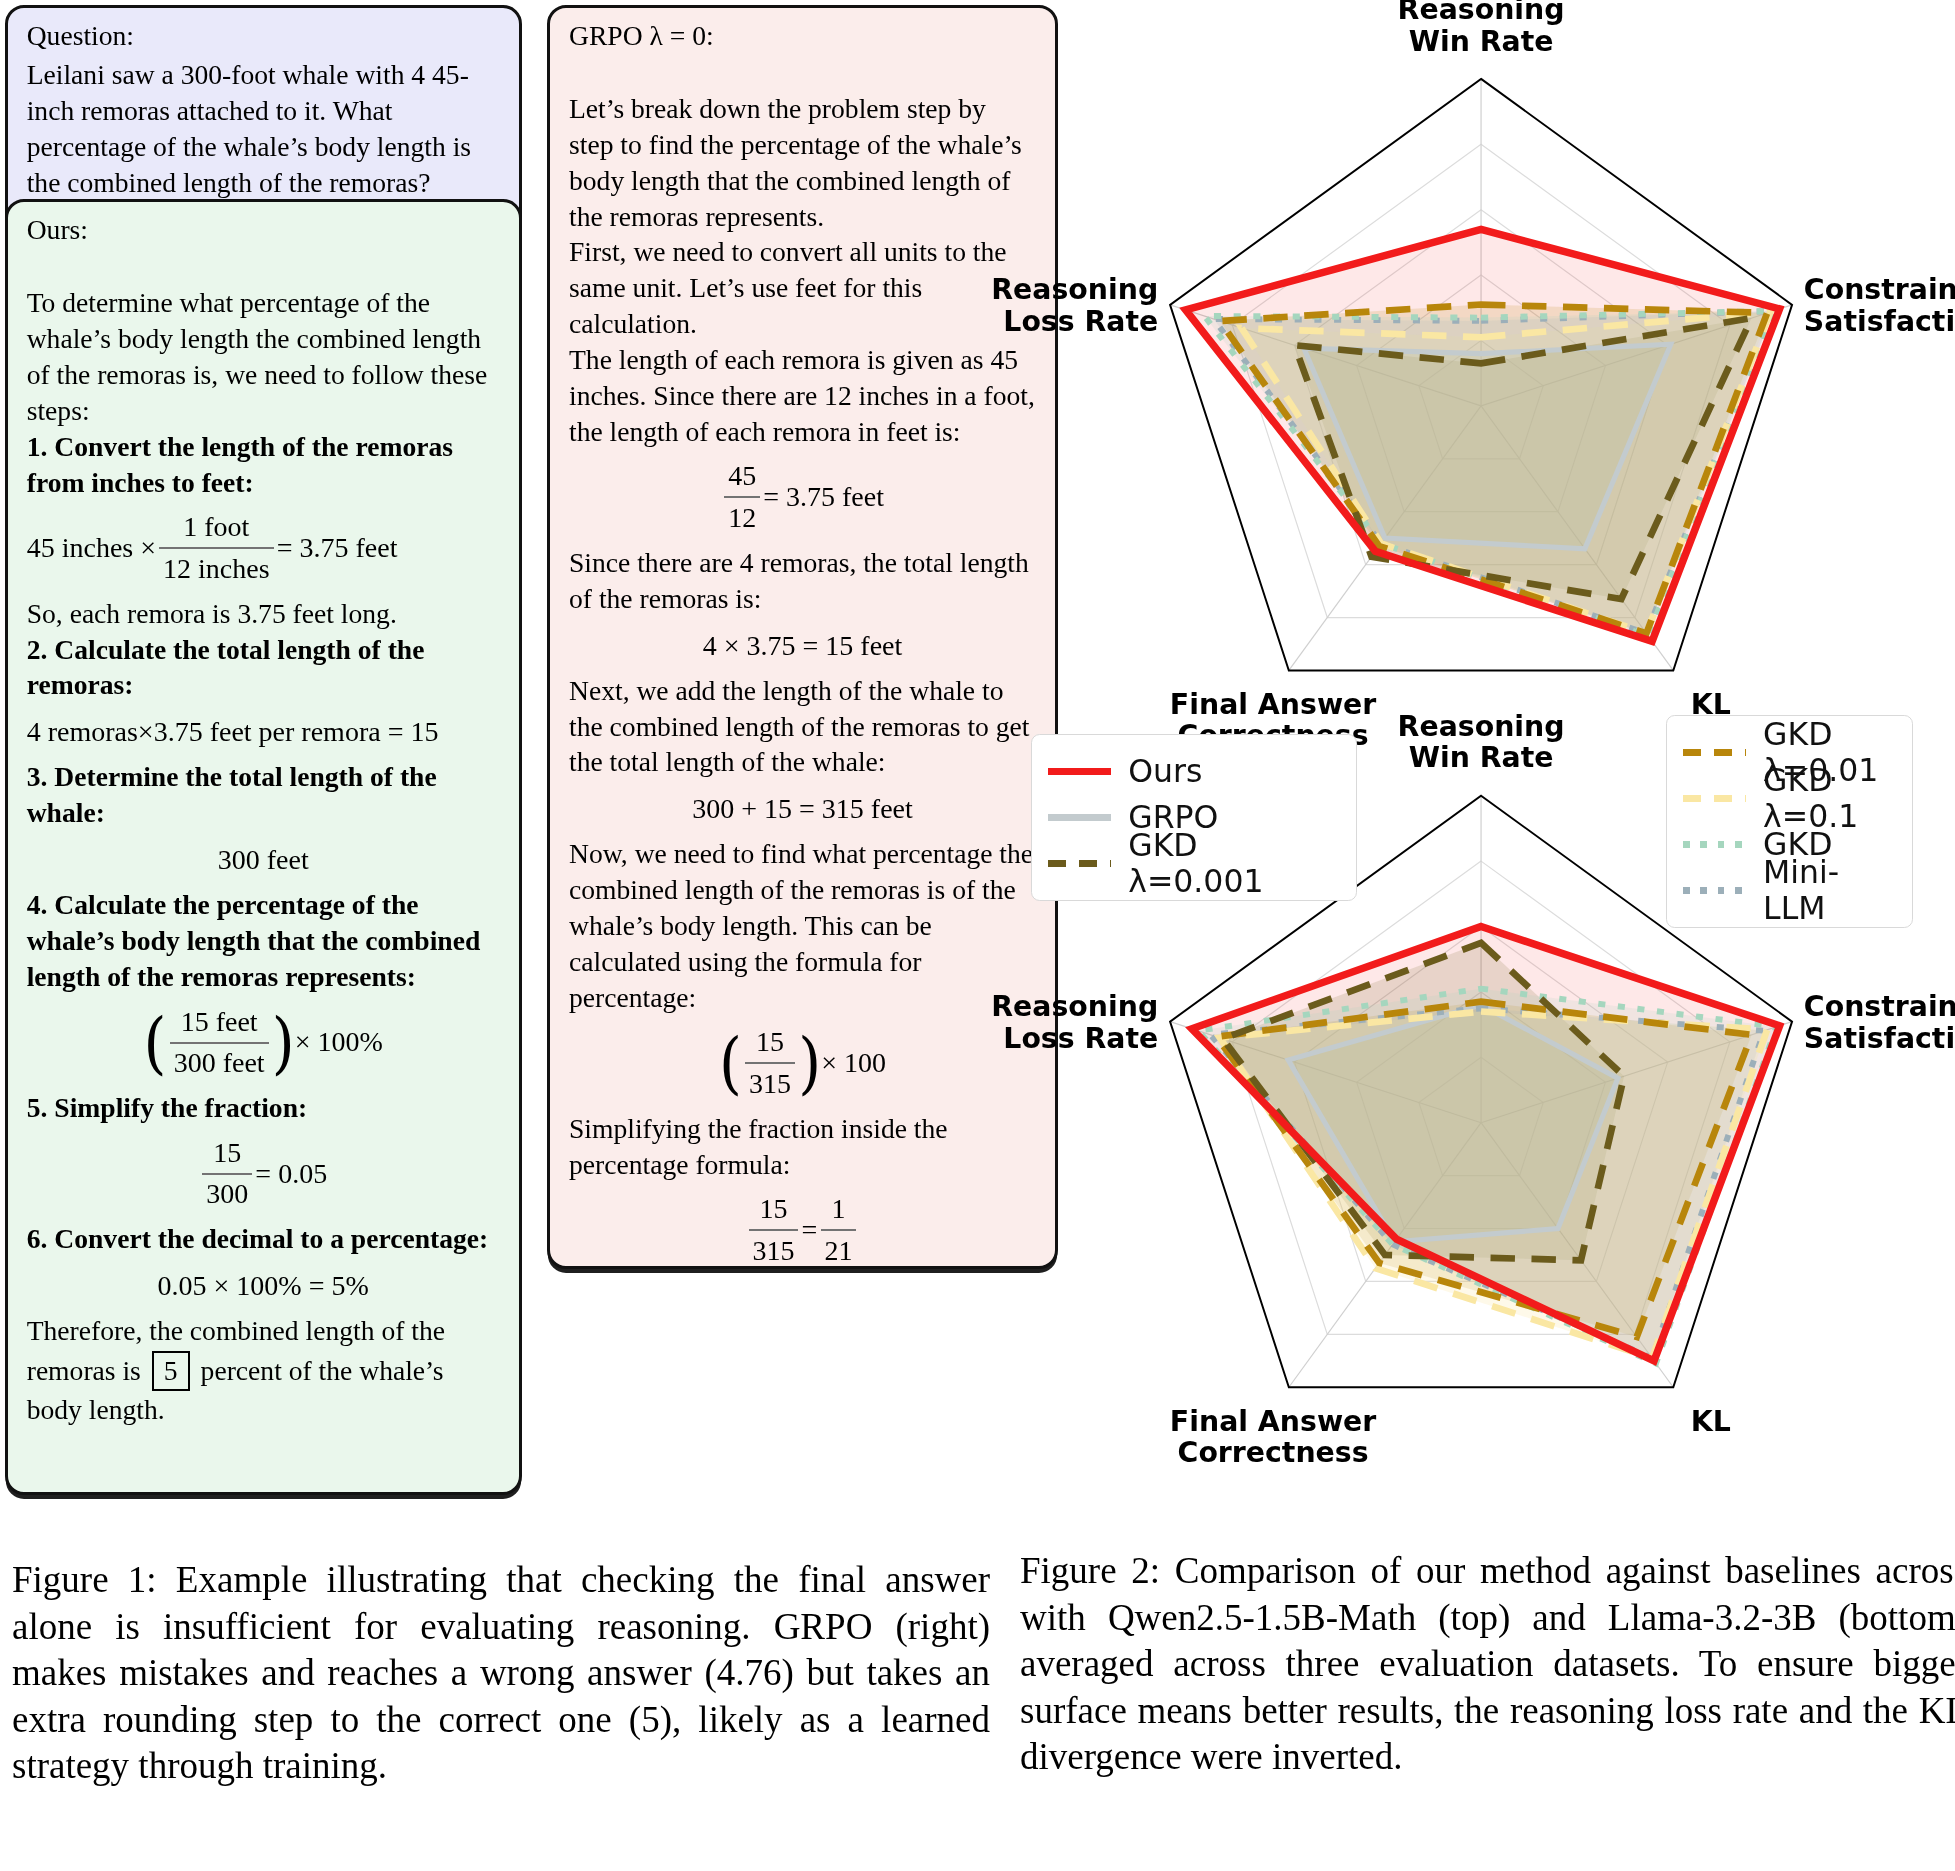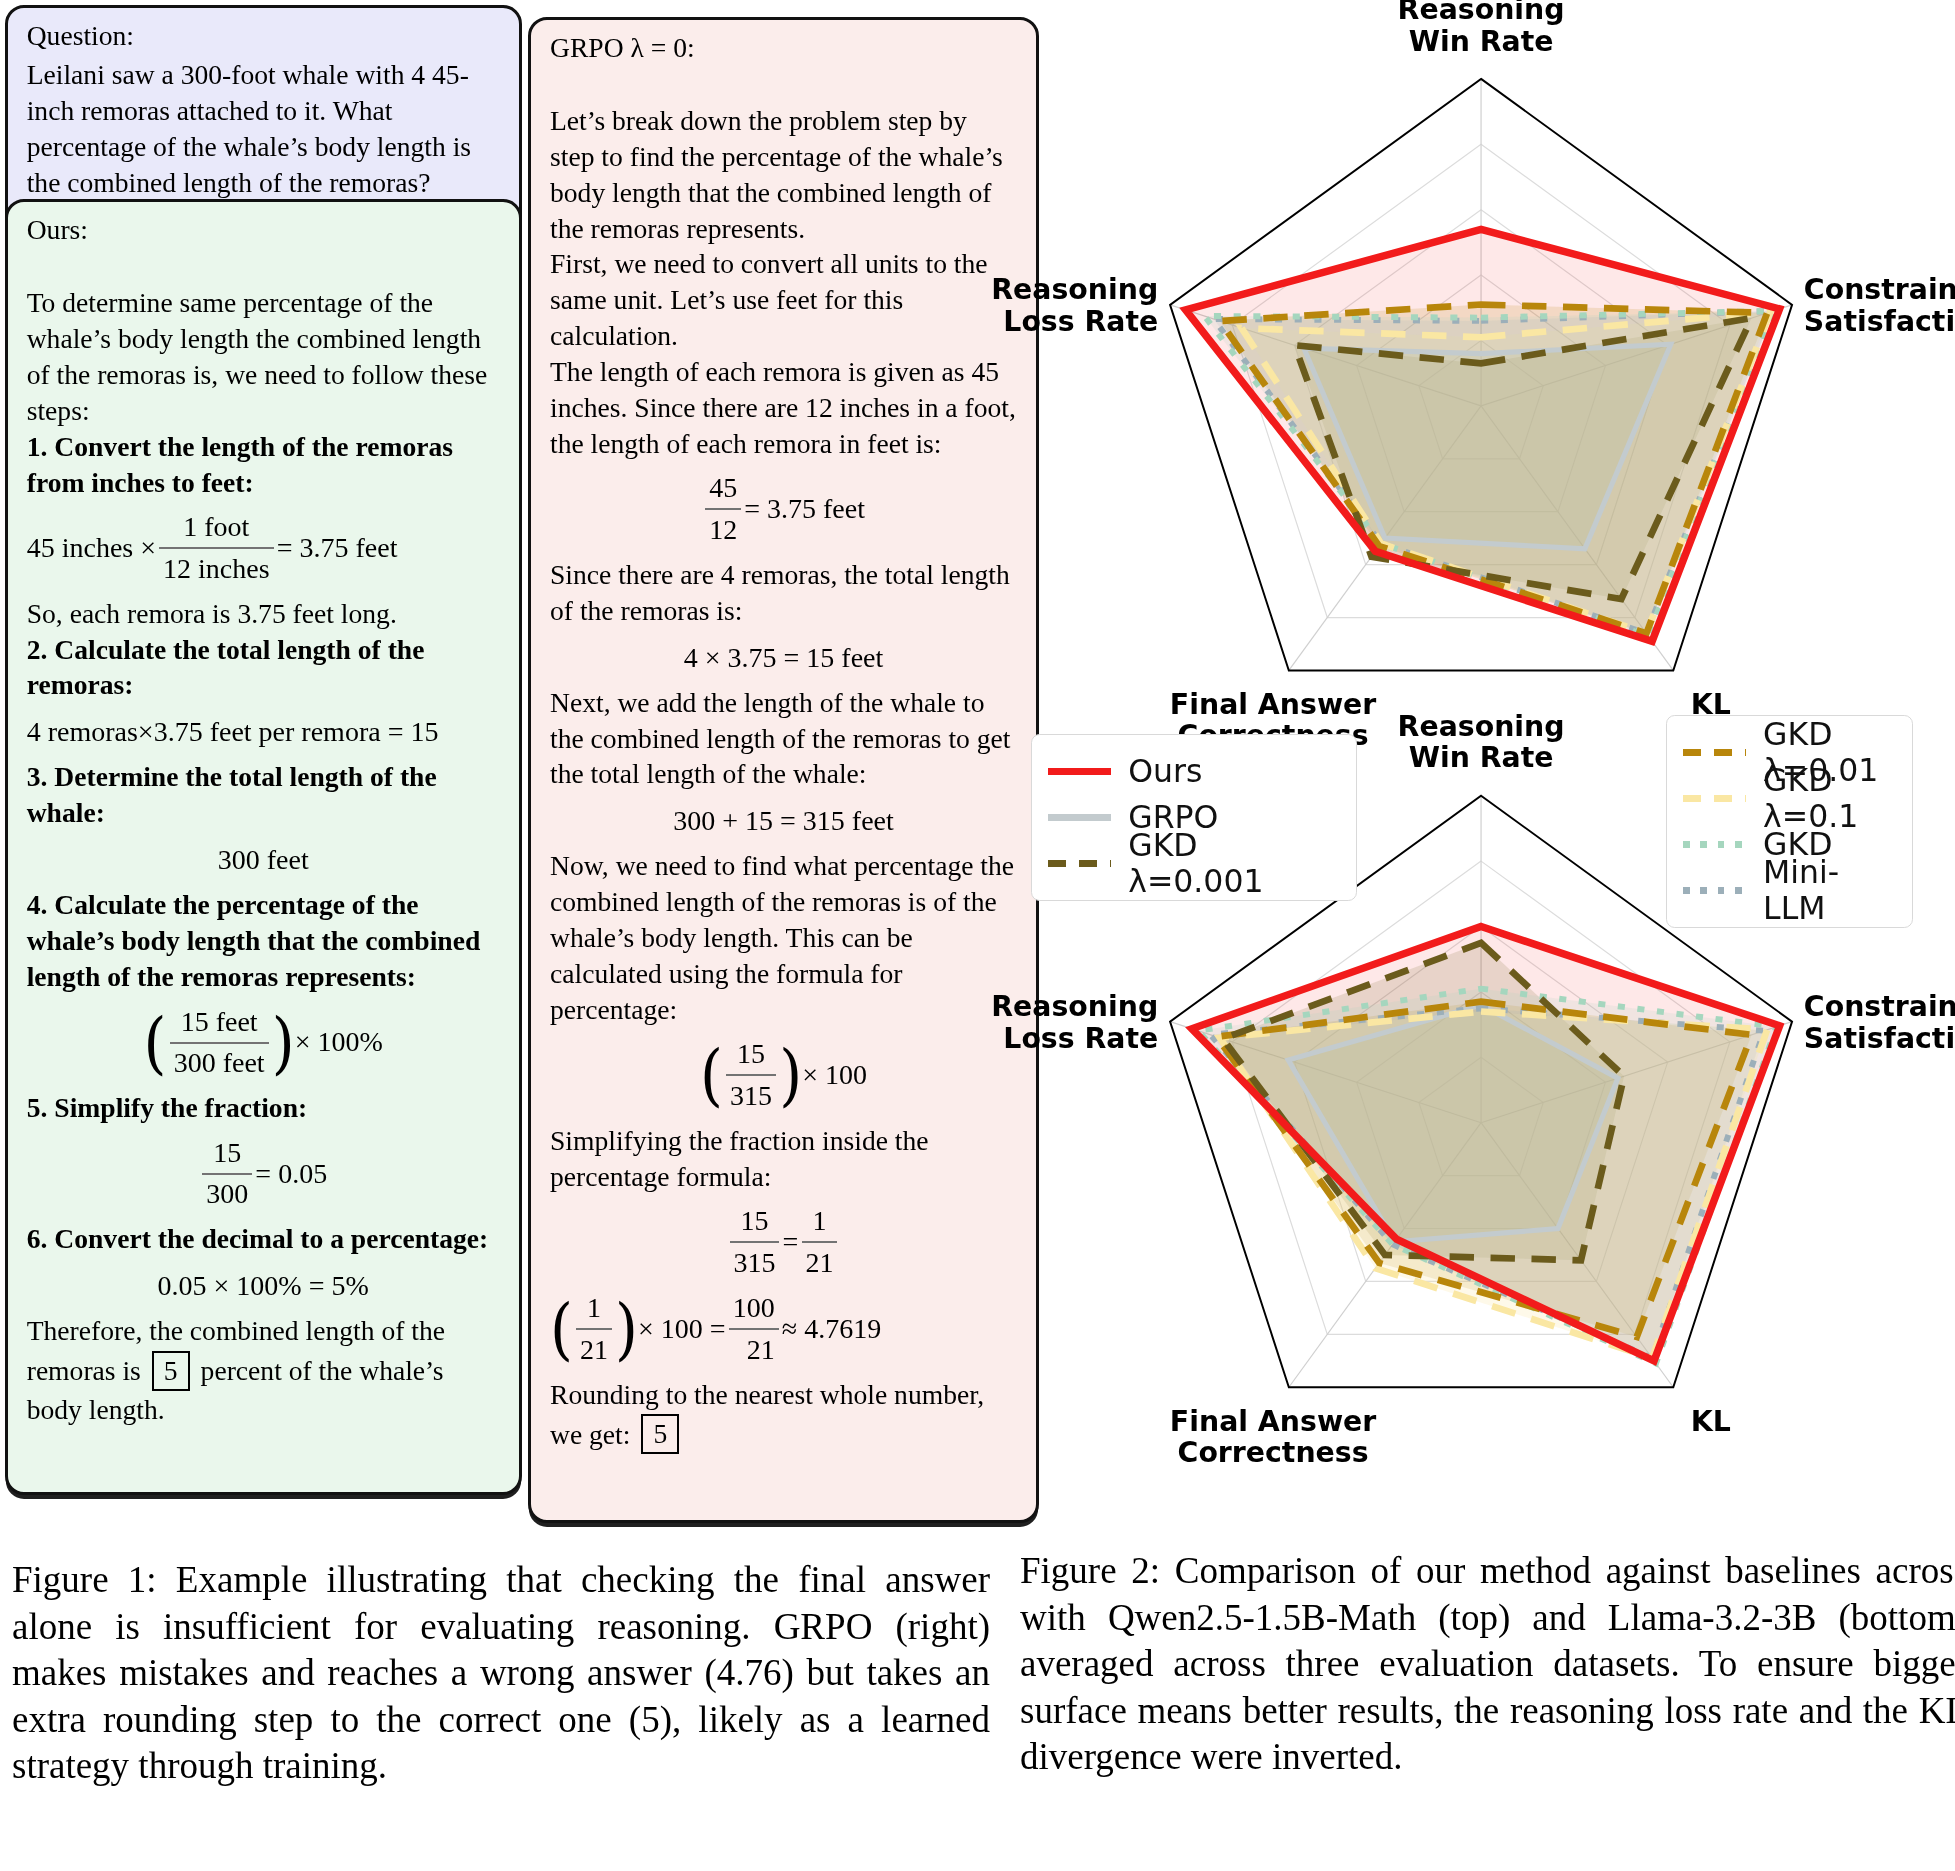--- a/index.html
+++ b/index.html
@@ -46,38 +46,38 @@
 <div id="page">
 
   <div class="tbox" id="question-box" style="left:4.7px;top:4.7px;width:517px;height:240px;background:#E9E9FA;">
     <div class="box-h" id="question-title"><span class="b">Question</span><span class="run">:</span></div>
     <div class="box-p">Leilani saw a 300-foot whale with 4 45-inch remoras attached to it. What percentage of the whale’s body length is the combined length of the remoras?</div>
   </div>
 
   <div class="tbox" id="ours-box" style="left:4.7px;top:199px;width:517px;height:1296px;background:#EAF7EC;">
       <div class="box-h"><span class="b">Ours</span><span class="run">:</span></div>
       <div class="blank"></div>
-      <div class="box-p"><span class="run">To determine same percentage of the whale’s body length the combined length of the remoras is, we need to follow these steps:</span></div>
+      <div class="box-p"><span class="run">To determine what percentage of the whale’s body length the combined length of the remoras is, we need to follow these steps:</span></div>
       <div class="box-p"><span class="b">1. Convert the length of the remoras from inches to feet:</span></div>
       <div class="box-math align-left"><span class="mtxt">45 inches × </span><span class="frac"><span class="fnum">1 foot</span><span class="fden">12 inches</span></span><span class="mtxt"> = 3.75 feet</span></div>
       <div class="box-p"><span class="run">So, each remora is 3.75 feet long.</span></div>
       <div class="box-p"><span class="b">2. Calculate the total length of the remoras:</span></div>
       <div class="box-math align-left nowrap"><span class="mtxt">4 remoras×3.75 feet per remora = 15</span></div>
       <div class="box-p"><span class="b">3. Determine the total length of the whale:</span></div>
       <div class="box-math align-center"><span class="mtxt">300 feet</span></div>
       <div class="box-p"><span class="b">4. Calculate the percentage of the whale’s body length that the combined length of the remoras represents:</span></div>
       <div class="box-math align-center"><span class="bigp">(</span><span class="frac"><span class="fnum">15 feet</span><span class="fden">300 feet</span></span><span class="bigp">)</span><span class="mtxt"> × 100%</span></div>
       <div class="box-p"><span class="b">5. Simplify the fraction:</span></div>
       <div class="box-math align-center"><span class="frac"><span class="fnum">15</span><span class="fden">300</span></span><span class="mtxt"> = 0.05</span></div>
       <div class="box-p"><span class="b">6. Convert the decimal to a percentage:</span></div>
       <div class="box-math align-center"><span class="mtxt">0.05 × 100% = 5%</span></div>
       <div class="box-p"><span class="run">Therefore, the combined length of the remoras is </span><span class="ansbox">5</span><span class="run"> percent of the whale’s body length.</span></div>
     </div>
 
-  <div class="tbox" id="grpo-box" style="left:528px;top:4.7px;width:511px;height:1506px;background:#FBEDEB;margin-top:12px;">
+  <div class="tbox" id="grpo-box" style="left:547px;top:4.7px;width:511px;height:1264px;background:#FBEDEB;">
       <div class="box-h"><span class="b">GRPO </span><span class="i">λ</span><span class="run"> = 0:</span></div>
       <div class="blank"></div>
       <div class="box-p"><span class="run">Let’s break down the problem step by step to find the percentage of the whale’s body length that the combined length of the remoras represents.</span></div>
       <div class="box-p"><span class="run">First, we need to convert all units to the same unit. Let’s use feet for this calculation.</span></div>
       <div class="box-p"><span class="run">The length of each remora is given as 45 inches. Since there are 12 inches in a foot, the length of each remora in feet is:</span></div>
       <div class="box-math align-center"><span class="frac"><span class="fnum">45</span><span class="fden">12</span></span><span class="mtxt"> = 3.75 feet</span></div>
       <div class="box-p"><span class="run">Since there are 4 remoras, the total length of the remoras is:</span></div>
       <div class="box-math align-center"><span class="mtxt">4 × 3.75 = 15 feet</span></div>
       <div class="box-p"><span class="run">Next, we add the length of the whale to the combined length of the remoras to get the total length of the whale:</span></div>
       <div class="box-math align-center"><span class="mtxt">300 + 15 = 315 feet</span></div>

